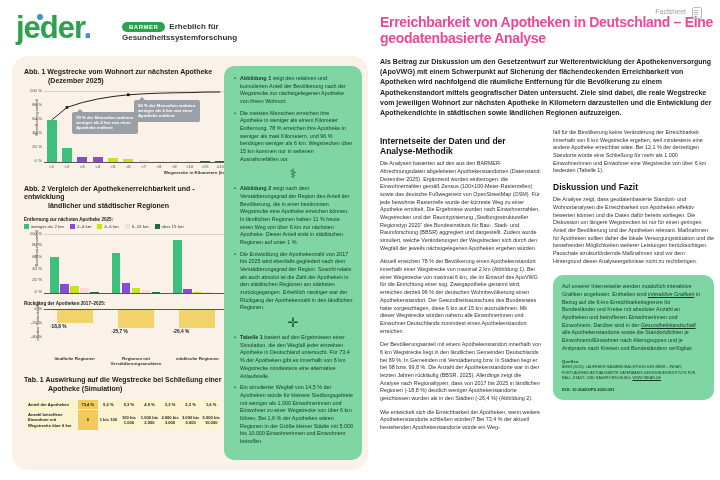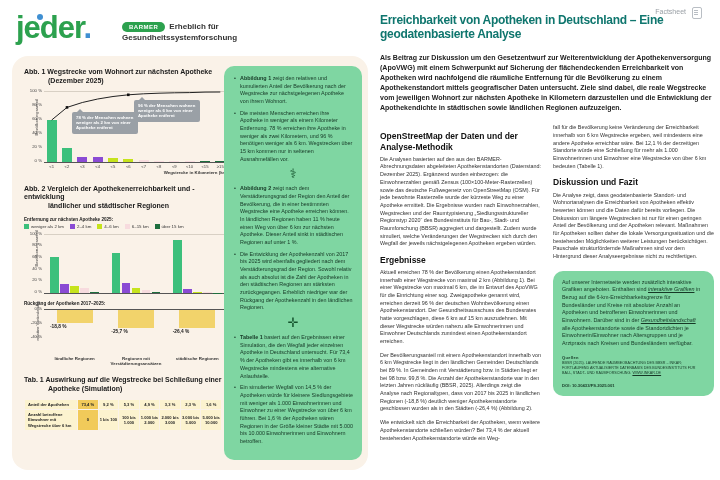--- a/index.html
+++ b/index.html
@@ -76,21 +76,21 @@
   .notes{position:absolute;right:6px;top:10px;width:138px;height:394px;background:#7fd6a2;
         border-radius:10px;padding:9px 9px;box-sizing:border-box;color:#163826;}
   .notes ul{margin:0 0 4px 0;padding-left:7px;list-style:none;}
   .notes li{font-size:5.4px;line-height:1.42;margin-bottom:4px;position:relative;}
   .notes li:before{content:"•";position:absolute;left:-6px;top:0;}
   .notes .lead{font-weight:bold;}
   .note-ico{text-align:center;font-size:13px;color:#14532d;margin:2px 0 5px 0;line-height:1;}
 
   
   .article{position:absolute;left:380px;top:14px;width:334px;}
-  .article h1{font-size:12px;font-weight:bold;letter-spacing:-.3px;line-height:1.15;margin:0;color:#0f766e;}
+  .article h1{font-size:14px;font-weight:bold;letter-spacing:-.3px;line-height:1.15;margin:0;color:#ec4899;}
   .intro{font-size:7px;font-weight:bold;line-height:1.45;color:#222;margin-top:11px;}
   .cols{display:flex;gap:12px;margin-top:11px;}
   .col{width:161px;}
   .col h2{font-size:8.5px;font-weight:bold;margin:7px 0 4px 0;line-height:1.2;color:#111;}
   .col p{font-size:5.4px;line-height:1.42;color:#333;margin:0 0 6px 0;}
 
   .infobox{background:#7fd6a2;border-radius:10px;padding:8px 9px;margin-top:10px;color:#163826;}
   .infobox p{font-size:5.4px;line-height:1.42;margin:0;color:#163826;}
   .ib-link{font-style:italic;text-decoration:underline;}
   .quellen-label{font-size:4px;font-weight:bold;margin-top:7px;letter-spacing:.3px;}
@@ -335,23 +335,22 @@
           <li><span>Ein simulierter Wegfall von 14,5 % der Apotheken würde für kleinere Siedlungsgebiete mit weniger als 1.000 Einwohnerinnen und Einwohner zu einer Wegstrecke von über 6 km führen. Bei 1,6 % der Apotheken wären Regionen in der Größe kleiner Städte mit 5.000 bis 10.000 Einwohnerinnen und Einwohnern betroffen.</span></li>
         </ul>
       </aside>
   </section>
 
   <article class="article">
     <h1>Erreichbarkeit von Apotheken in Deutschland – Eine geodatenbasierte Analyse</h1>
     <div class="intro">Als Beitrag zur Diskussion um den Gesetzentwurf zur Weiterentwicklung der Apothekenversorgung (ApoVWG) mit einem Schwerpunkt auf Sicherung der flächendeckenden Erreichbarkeit von Apotheken wird nachfolgend die räumliche Entfernung für die Bevölkerung zu einem Apothekenstandort mittels geografischer Daten untersucht. Ziele sind dabei, die reale Wegstrecke vom jeweiligen Wohnort zur nächsten Apotheke in Kilometern darzustellen und die Entwicklung der Apothekendichte in städtischen sowie ländlichen Regionen aufzuzeigen.</div>
     <div class="cols">
       <div class="col">
-        <h2>OpenStreetMap der Daten und der Analyse-Methodik</h2>
+        <h2>Internetseite der Daten und der Analyse-Methodik</h2>
         <p>Die Analysen basierten auf den aus den BARMER-Abrechnungsdaten abgeleiteten Apothekenstandorten (Datenstand: Dezember 2025). Ergänzend wurden einbezogen: die Einwohnerzahlen gemäß Zensus (100×100-Meter-Rasterzellen) sowie das deutsche Fußwegenetz von OpenStreetMap (OSM). Für jede bewohnte Rasterzelle wurde der kürzeste Weg zu einer Apotheke ermittelt. Die Ergebnisse wurden nach Einwohnerzahlen, Wegstrecken und der Raumtypisierung „Siedlungsstruktureller Regionstyp 2020“ des Bundesinstituts für Bau-, Stadt- und Raumforschung (BBSR) aggregiert und dargestellt. Zudem wurde simuliert, welche Veränderungen der Wegstrecken sich durch den Wegfall der jeweils nächstgelegenen Apotheken ergeben würden.</p>
-        <h2>Ergebnisse</h2>
         <p>Aktuell erreichen 78 % der Bevölkerung einen Apothekenstandort innerhalb einer Wegstrecke von maximal 2 km (Abbildung 1). Bei einer Wegstrecke von maximal 6 km, die im Entwurf des ApoVWG für die Einrichtung einer sog. Zweigapotheke genannt wird, erreichen derzeit 96 % der deutschen Wohnbevölkerung einen Apothekenstandort. Der Gesundheitsausschuss des Bundesrates hatte vorgeschlagen, diese 6 km auf 15 km auszudehnen. Mit dieser Wegstrecke würden nahezu alle Einwohnerinnen und Einwohner Deutschlands zumindest einen Apothekenstandort erreichen.</p>
         <p>Der Bevölkerungsanteil mit einem Apothekenstandort innerhalb von 6 km Wegstrecke liegt in den ländlichen Gemeinden Deutschlands bei 89 %. In Gemeinden mit Verstädterung bzw. in Städten liegt er bei 98 bzw. 99,8 %. Die Anzahl der Apothekenstandorte war in den letzten Jahren rückläufig (BBSR, 2025). Allerdings zeigt die Analyse nach Regionaltypen, dass von 2017 bis 2025 in ländlichen Regionen (-18,8 %) deutlich weniger Apothekenstandorte geschlossen wurden als in den Städten (-26,4 %) (Abbildung 2).</p>
         <p>Wie entwickelt sich die Erreichbarkeit der Apotheken, wenn weitere Apothekenstandorte schließen würden? Bei 73,4 % der aktuell bestehenden Apothekenstandorte würde ein Weg-</p>
       </div>
       <div class="col">
         <p>fall für die Bevölkerung keine Veränderung der Erreichbarkeit innerhalb von 6 km Wegstrecke ergeben, weil mindestens eine andere Apotheke erreichbar wäre. Bei 12,1 % der derzeitigen Standorte würde eine Schließung für mehr als 1.000 Einwohnerinnen und Einwohner eine Wegstrecke von über 6 km bedeuten (Tabelle 1).</p>
         <h2>Diskussion und Fazit</h2>
         <p>Die Analyse zeigt, dass geodatenbasierte Standort- und Wohnortanalysen die Erreichbarkeit von Apotheken effektiv bewerten können und die Daten dafür bereits vorliegen. Die Diskussion um längere Wegstrecken ist nur für einen geringen Anteil der Bevölkerung und der Apotheken relevant. Maßnahmen für Apotheken sollten daher die lokale Versorgungssituation und die bestehenden Möglichkeiten weiterer Leistungen berücksichtigen. Pauschale strukturfördernde Maßnahmen sind vor dem Hintergrund dieser Analyseergebnisse nicht zu rechtfertigen.</p>
 
         <div class="infobox">

